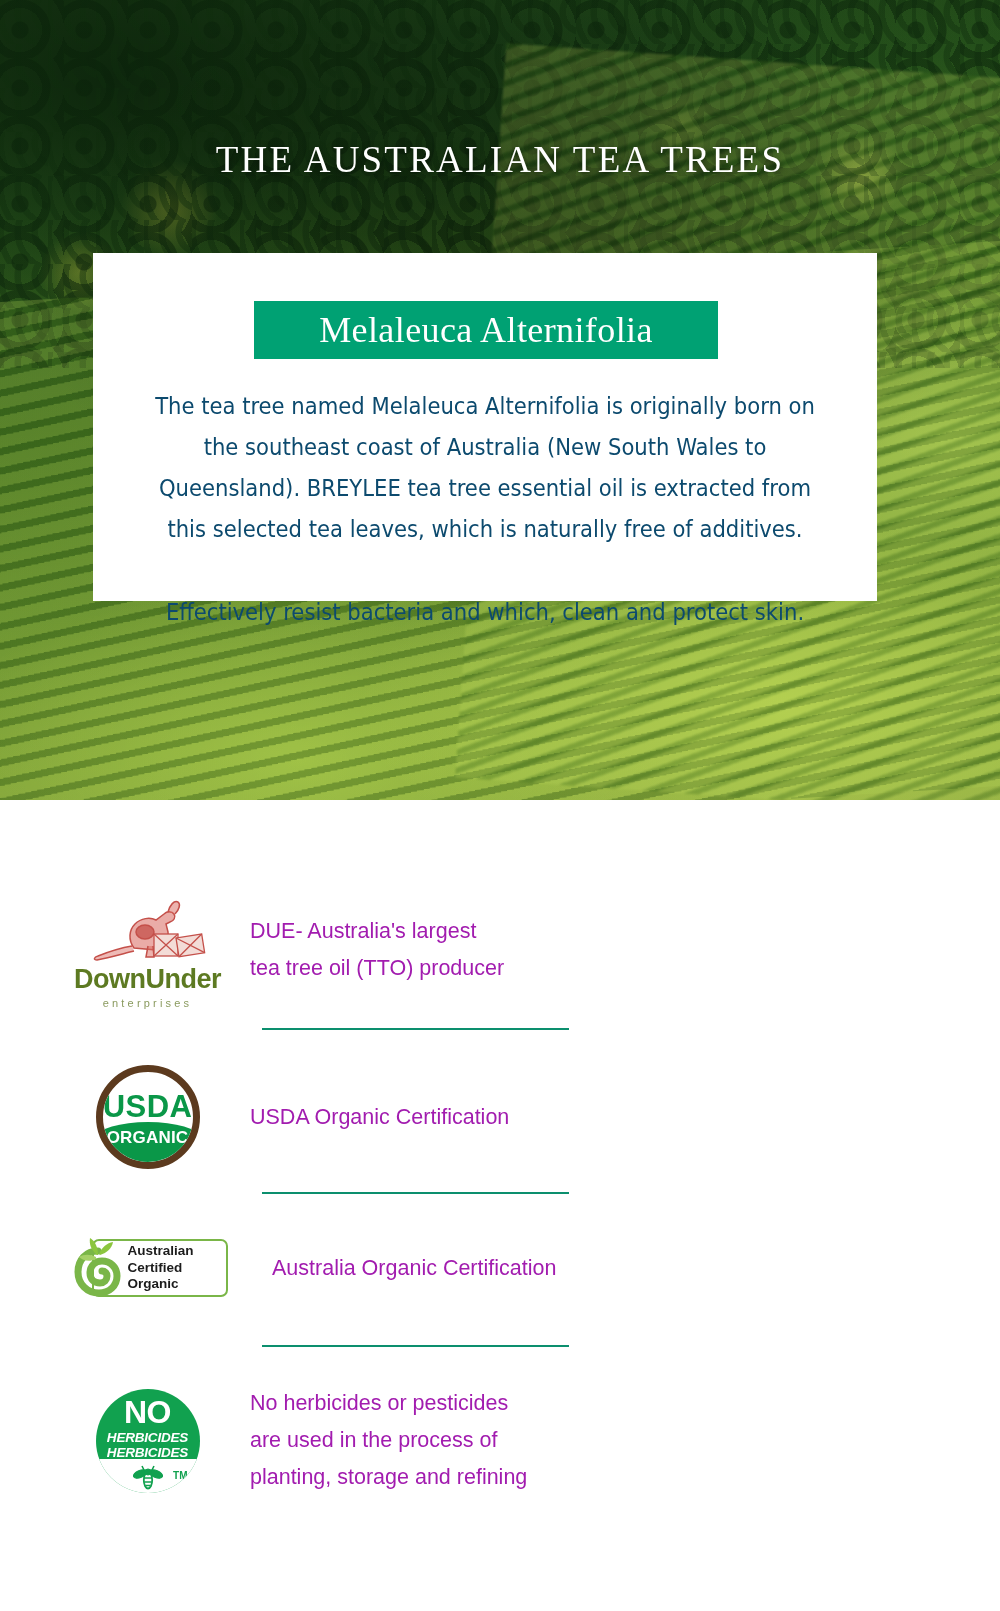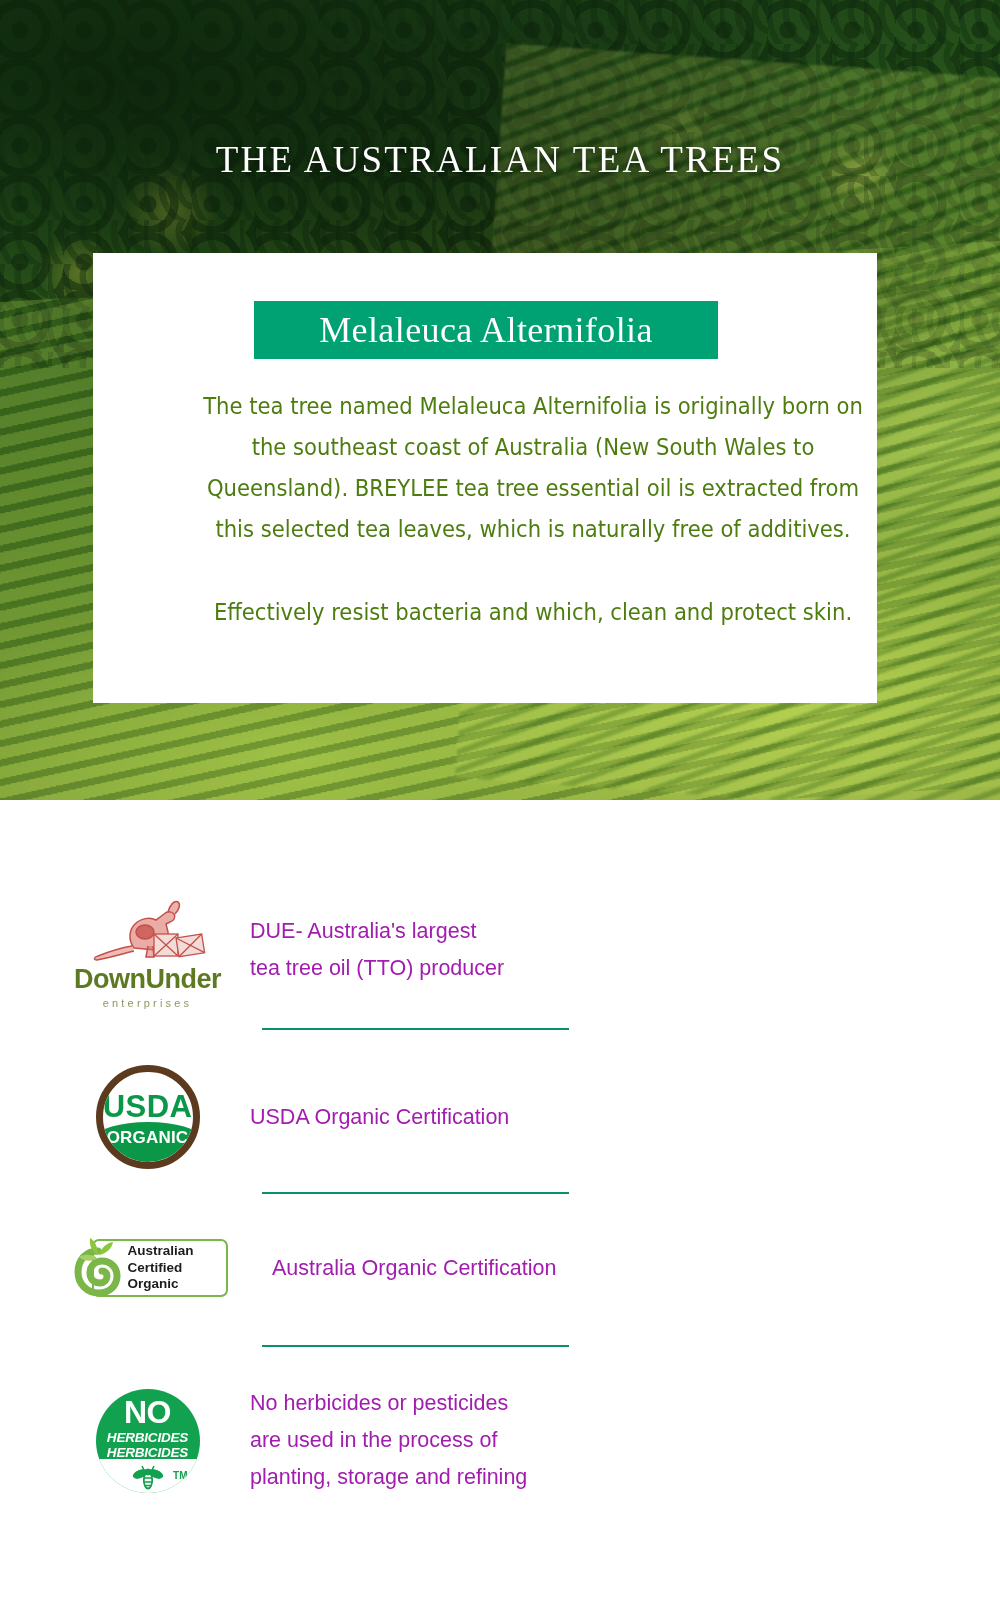--- a/index.html
+++ b/index.html
@@ -104,21 +104,21 @@
     text-shadow: 0 2px 7px rgba(0,0,0,0.55);
     white-space: nowrap;
   }
 
   
   .card {
     position: absolute;
     left: 93px;
     top: 253px;
     width: 784px;
-    height: 450px;
+    height: 348px;
     background: #ffffff;
     padding: 0;
   }
   .card-badge {
     position: absolute;
     left: 161px;
     top: 48px;
     width: 464px;
     height: 58px;
     background: #00a173;
@@ -136,22 +136,21 @@
   .card-body {
     position: absolute;
     left: 62px;
     top: 133px;
     width: 660px;
     text-align: center;
     font-family: "DejaVu Sans Condensed", "Liberation Sans Narrow", "Liberation Sans", sans-serif;
     font-stretch: condensed;
     font-size: 23.5px;
     line-height: 41px;
-    color: #4d7c0f;
-    margin-left: 48px;
+    color: #0c4a6e;
   }
   .card-body p.lead { margin: 0; }
   .card-body p.tagline { margin-top: 42px; white-space: nowrap; }
 
   
   .features {
     position: absolute;
     left: 0;
     top: 800px;
     width: 1000px;

